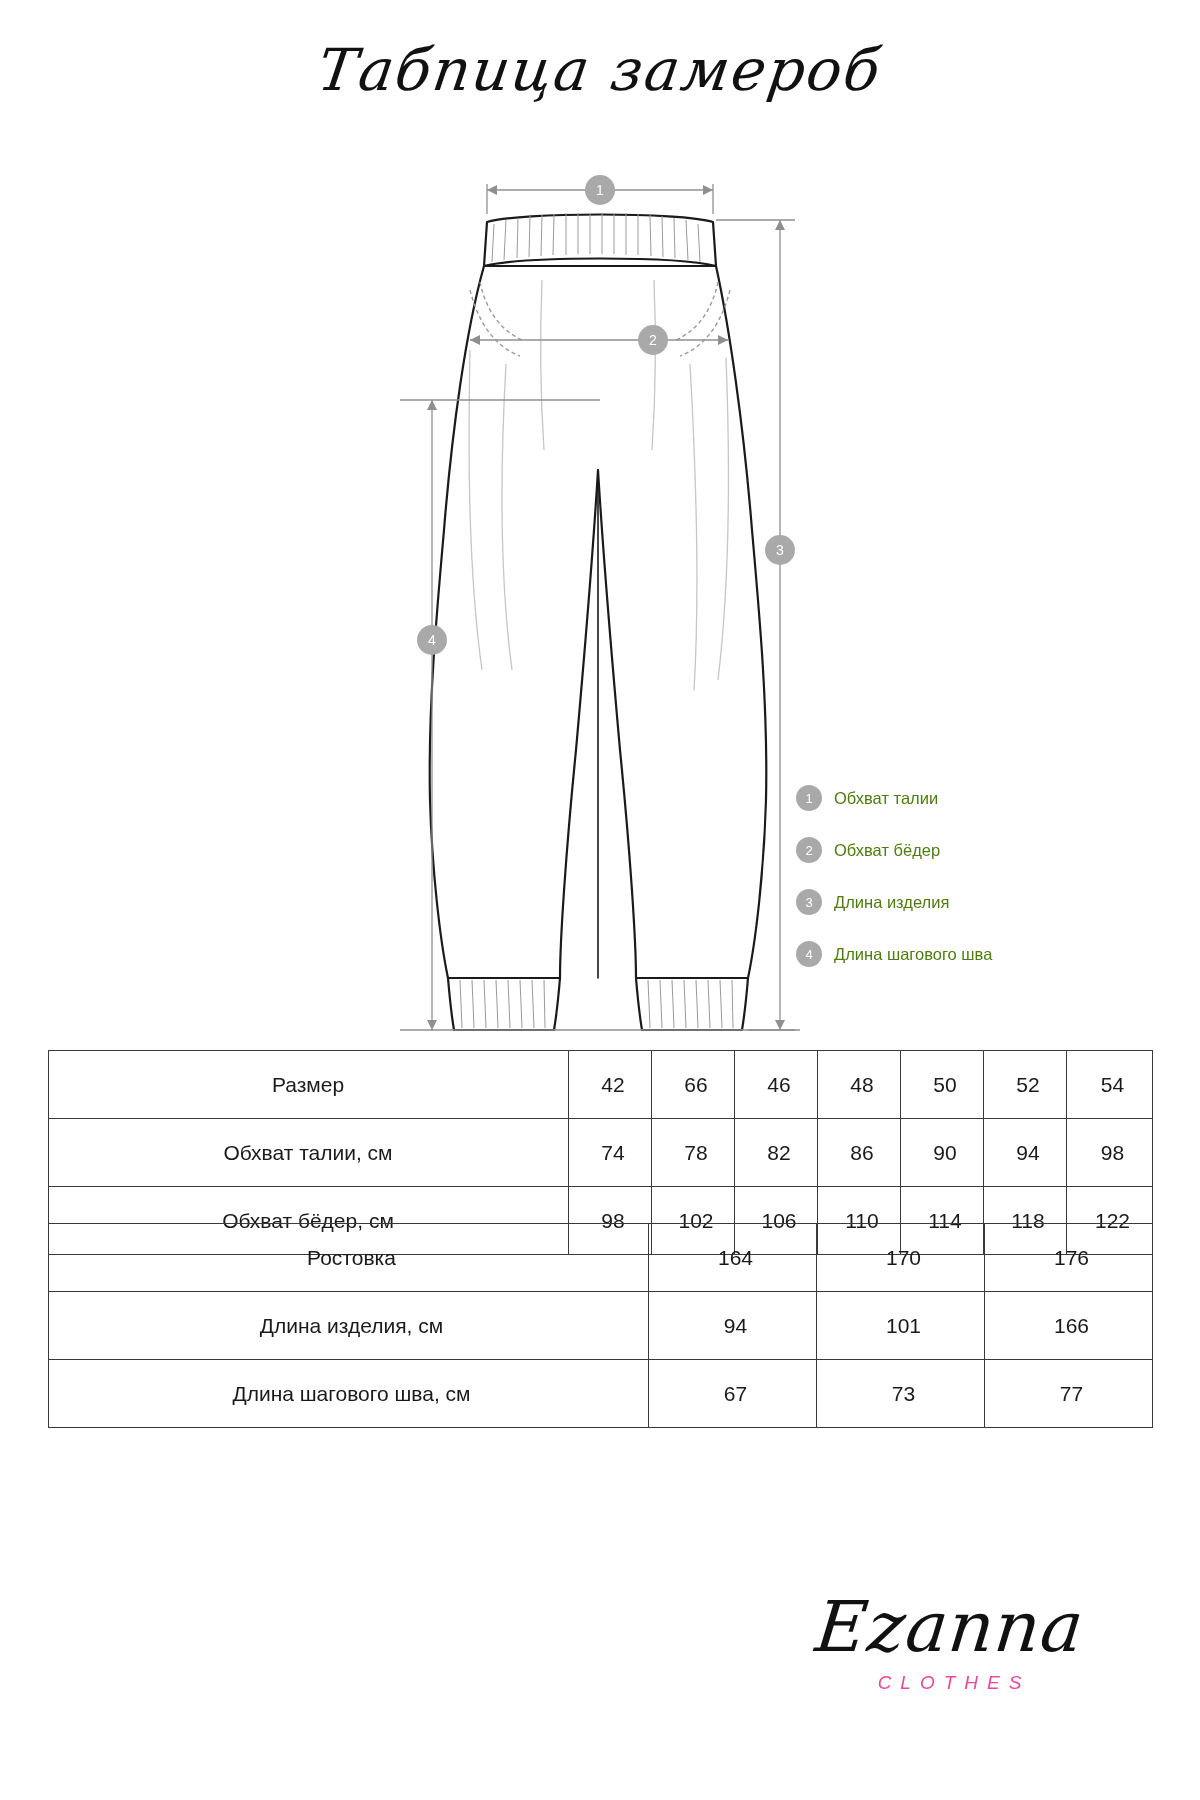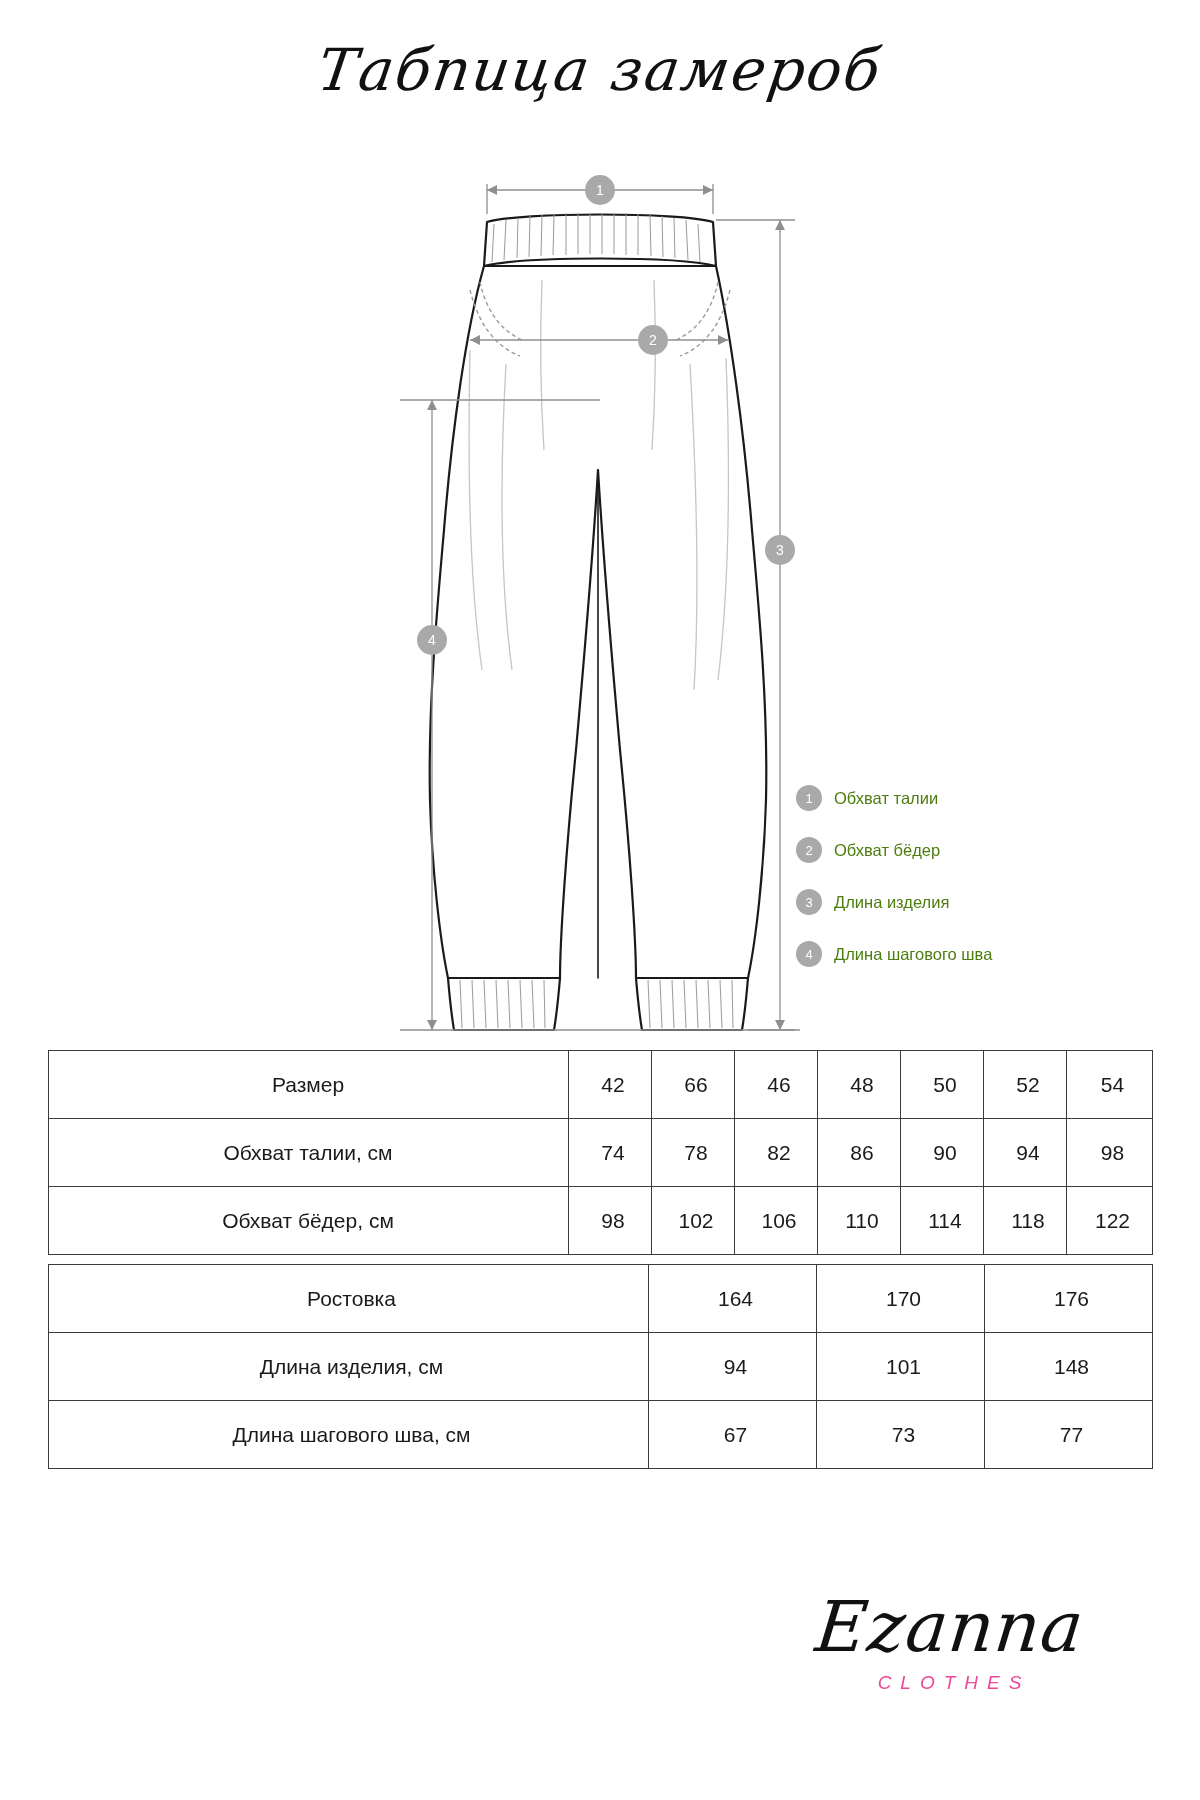--- a/index.html
+++ b/index.html
@@ -94,21 +94,21 @@
     left: 48px;
     top: 1050px;
     width: 1104px;
   }
   #table-sizes td { height: 65px; }
   #table-sizes td.label {
     padding-left: 0;
   }
   #table-heights {
     left: 48px;
-    top: 1264px;
+    top: 1223px;
     width: 1104px;
     border-radius: 9px;
   }
   #table-heights td { height: 65px; }
 
   
   .logo {
     position: absolute;
     left: 760px;
     top: 1592px;
@@ -305,21 +305,21 @@
     <tr>
       <td class="label">Ростовка</td>
       <td>164</td>
       <td>170</td>
       <td>176</td>
     </tr>
     <tr>
       <td class="label">Длина изделия, см</td>
       <td>94</td>
       <td>101</td>
-      <td>148</td>
+      <td>166</td>
     </tr>
     <tr>
       <td class="label">Длина шагового шва, см</td>
       <td>67</td>
       <td>73</td>
       <td>77</td>
     </tr>
   </tbody>
 </table>
 

